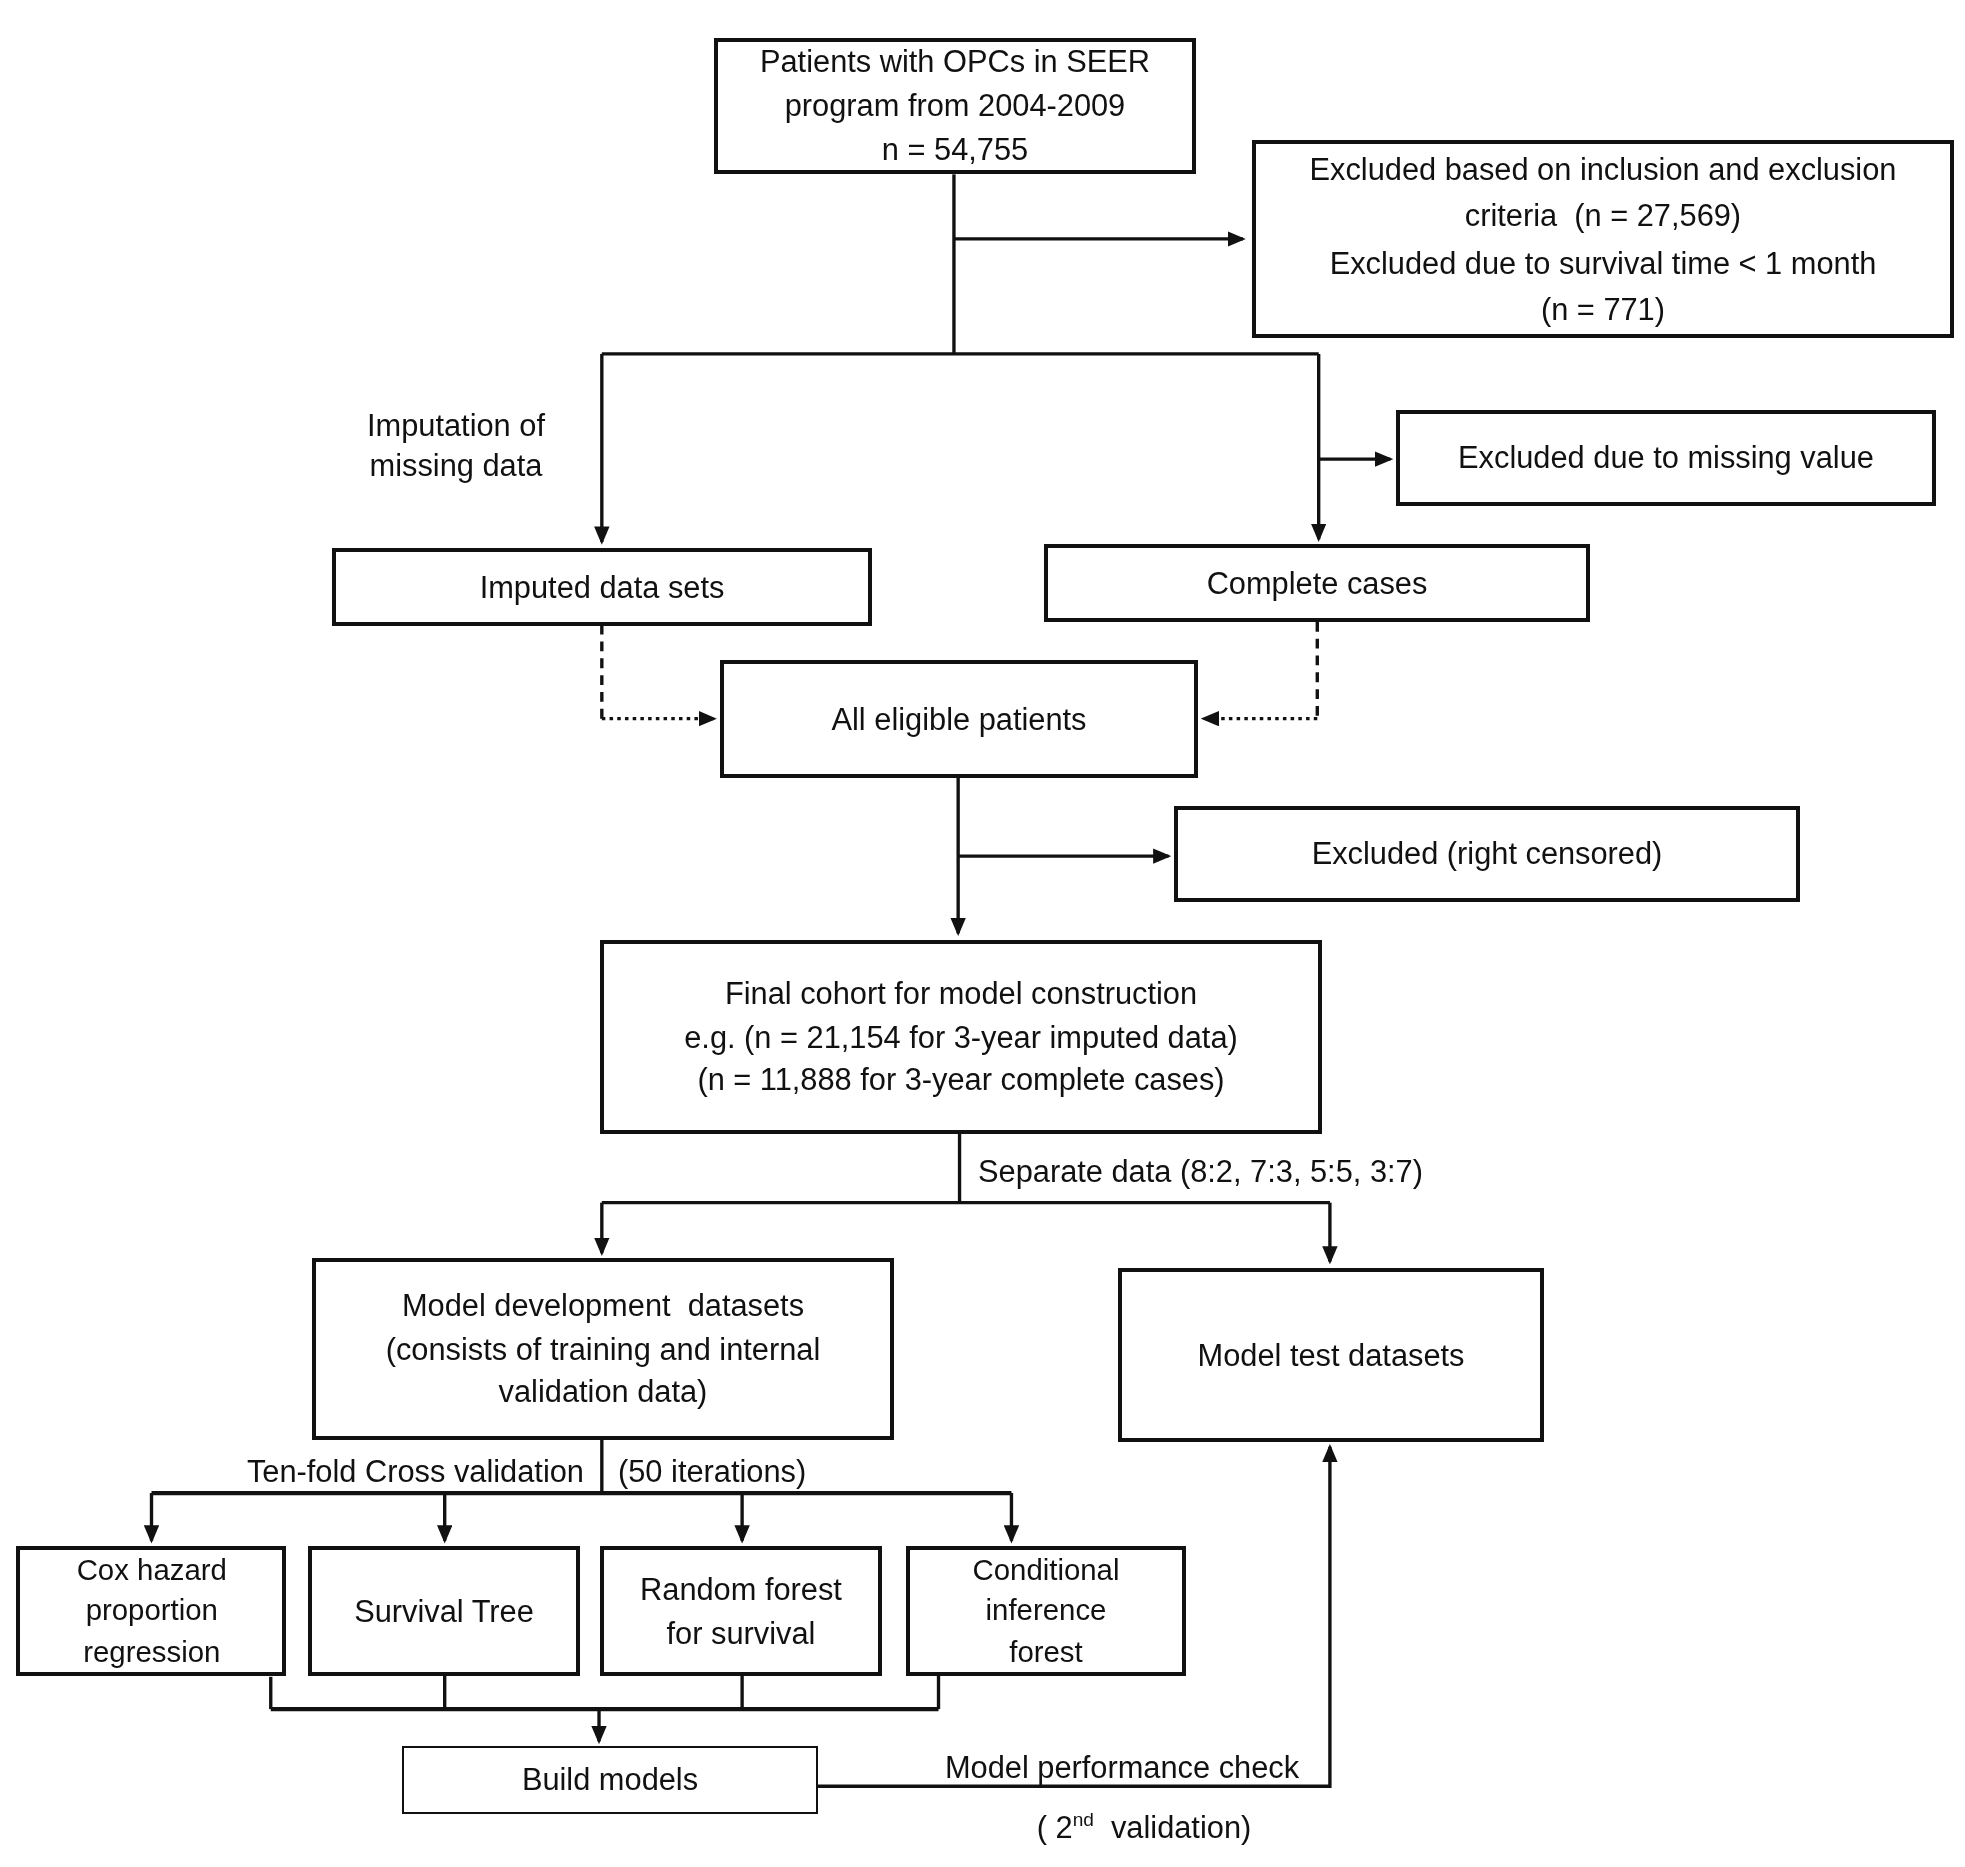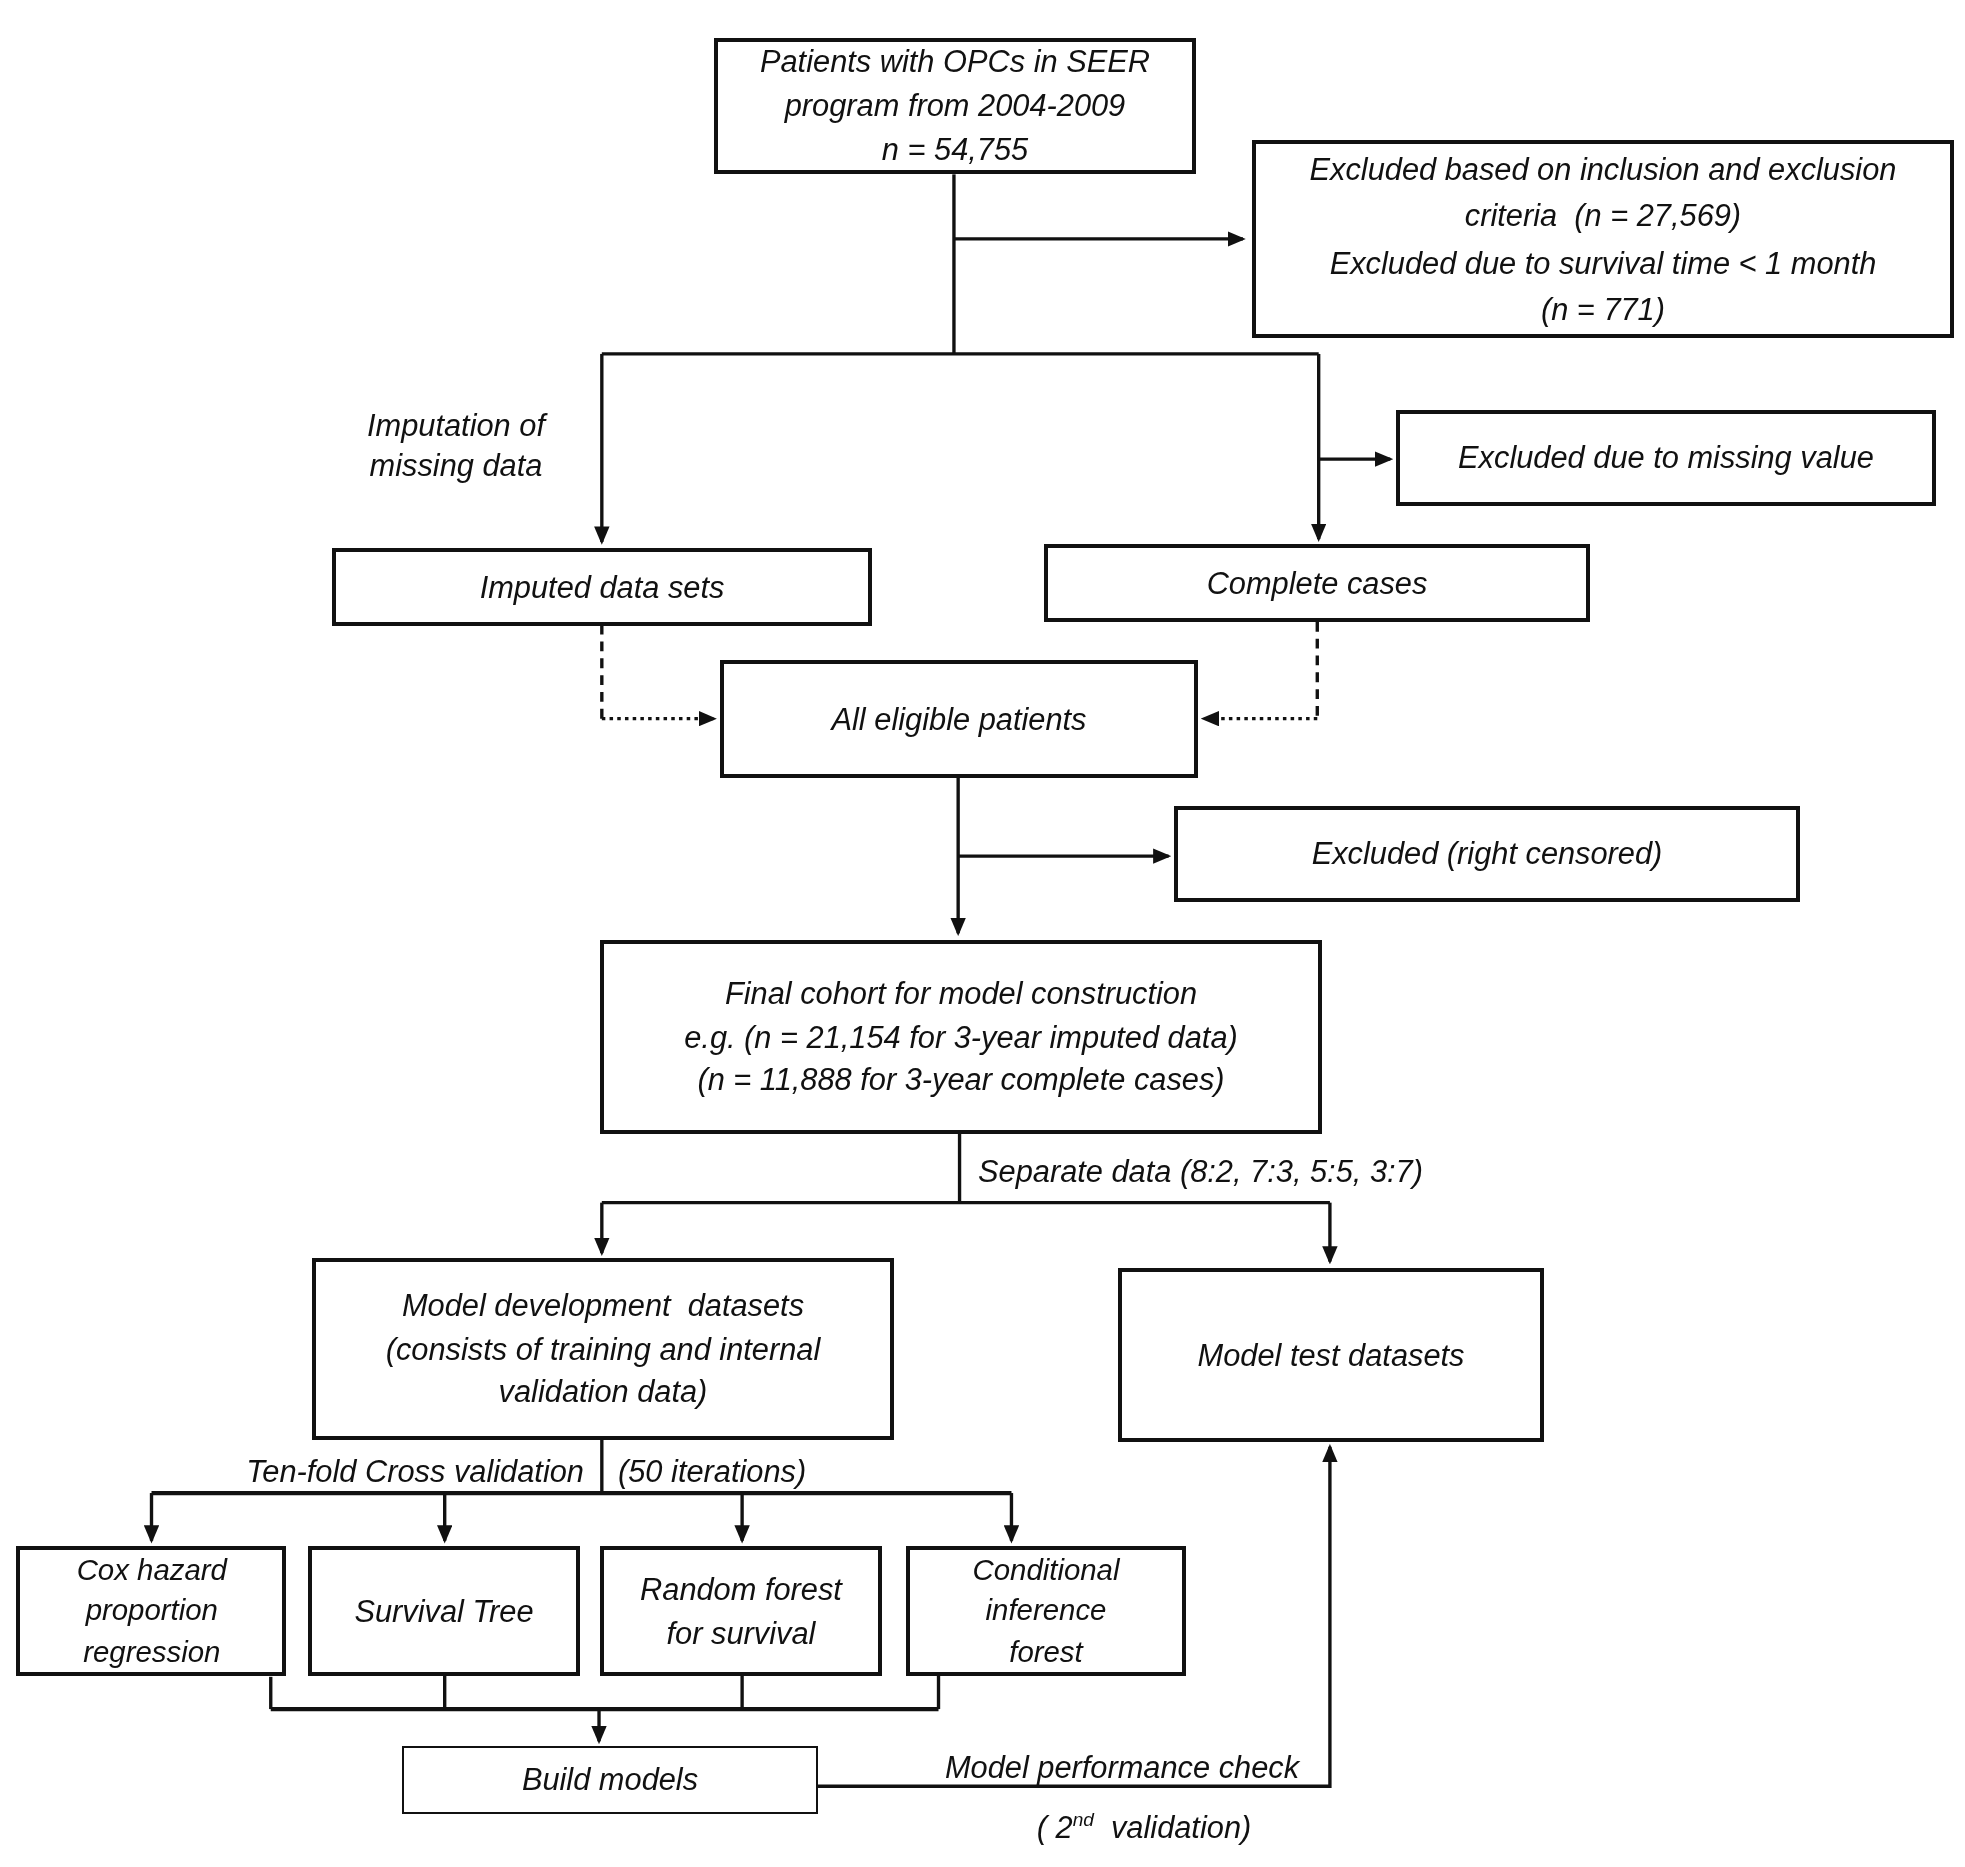--- a/index.html
+++ b/index.html
@@ -5,21 +5,20 @@
   html, body {
     margin: 0;
     padding: 0;
     background: #ffffff;
   }
   .viewport {
     width: 1964px;
     height: 1853px;
     overflow: hidden;
     background: #ffffff;
-    font-style: italic;
   }
   .stage {
     position: relative;
     width: 982px;
     height: 934px;
     background: #ffffff;
     color: #111111;
     font-family: "Liberation Sans", sans-serif;
     transform: scale(2);
     transform-origin: 0 0;

